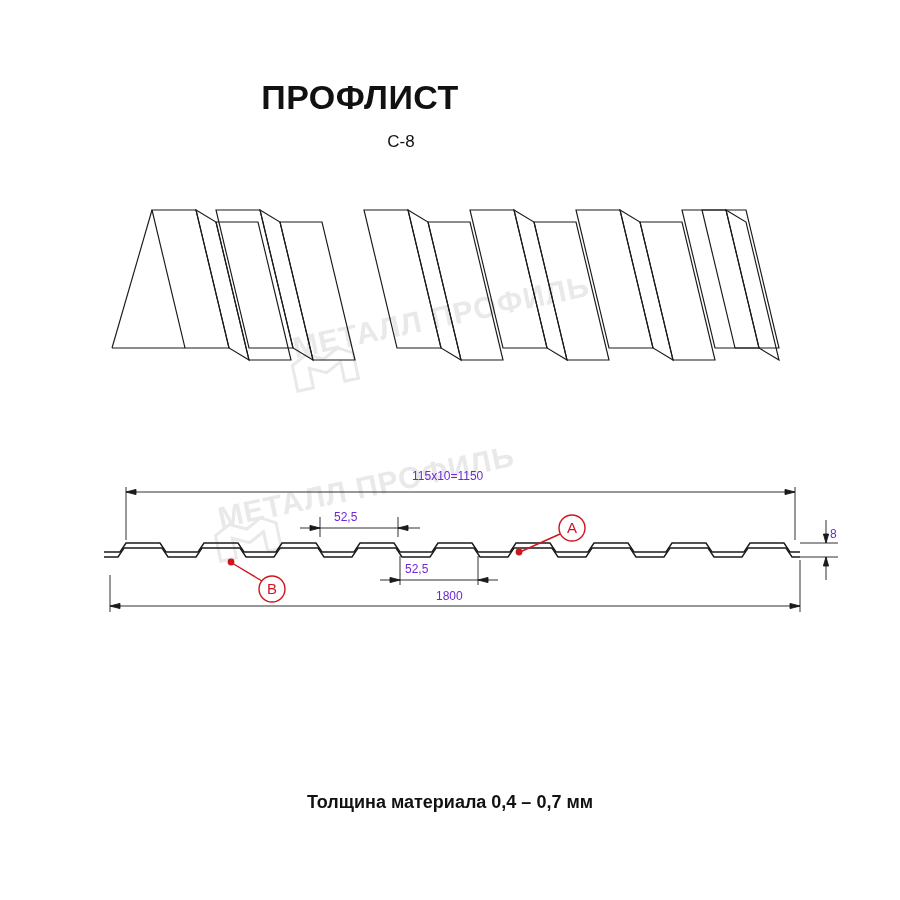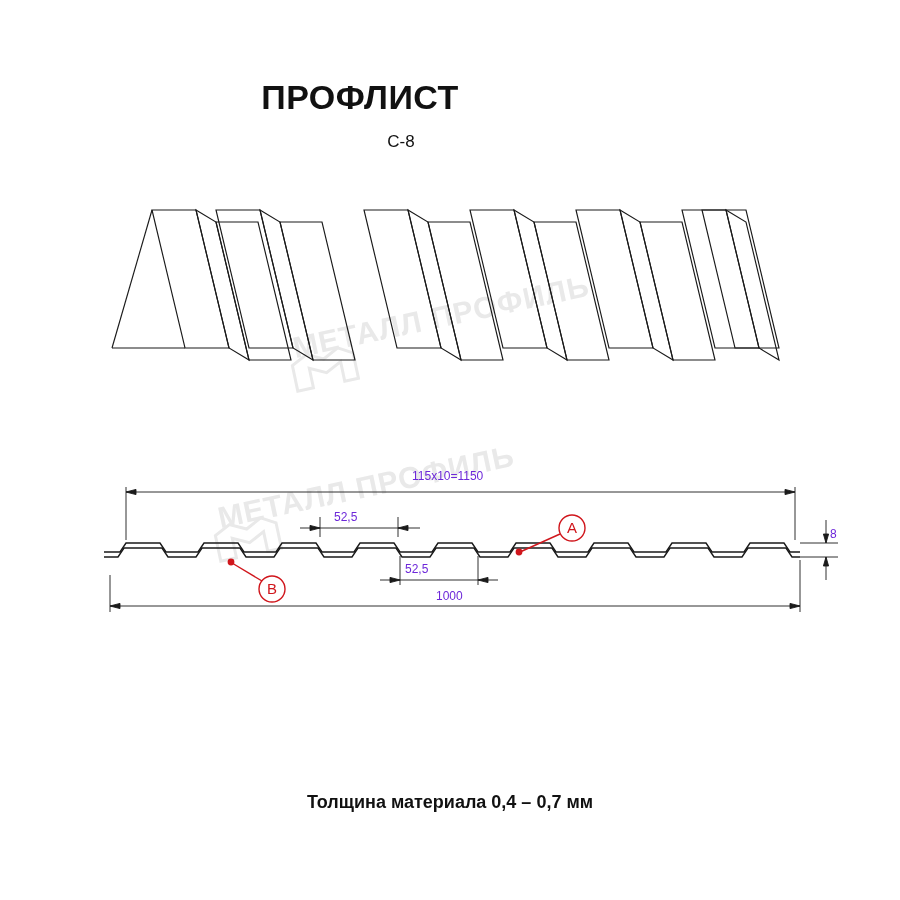--- a/index.html
+++ b/index.html
@@ -208,16 +208,16 @@
     <circle cx="272" cy="589" r="13"></circle>
     <line x1="262" y1="581" x2="232" y2="563"></line>
     <circle cx="231" cy="562" r="3.4" fill="#d0161c" stroke="none"></circle>
   </g>
 </svg>
 
 <div class="dim-label" style="left:412px; top:469px;">115х10=1150</div>
 <div class="dim-label" style="left:334px; top:510px;">52,5</div>
 <div class="dim-label" style="left:405px; top:562px;">52,5</div>
 <div class="dim-label" style="left:830px; top:527px;">8</div>
-<div class="dim-label" style="left:436px; top:589px;">1000</div>
+<div class="dim-label" style="left:436px; top:589px;">1800</div>
 
 <div class="callout-letter" style="left:567px; top:519px;">A</div>
 <div class="callout-letter" style="left:267px; top:580px;">B</div>
 
 </body></html>

